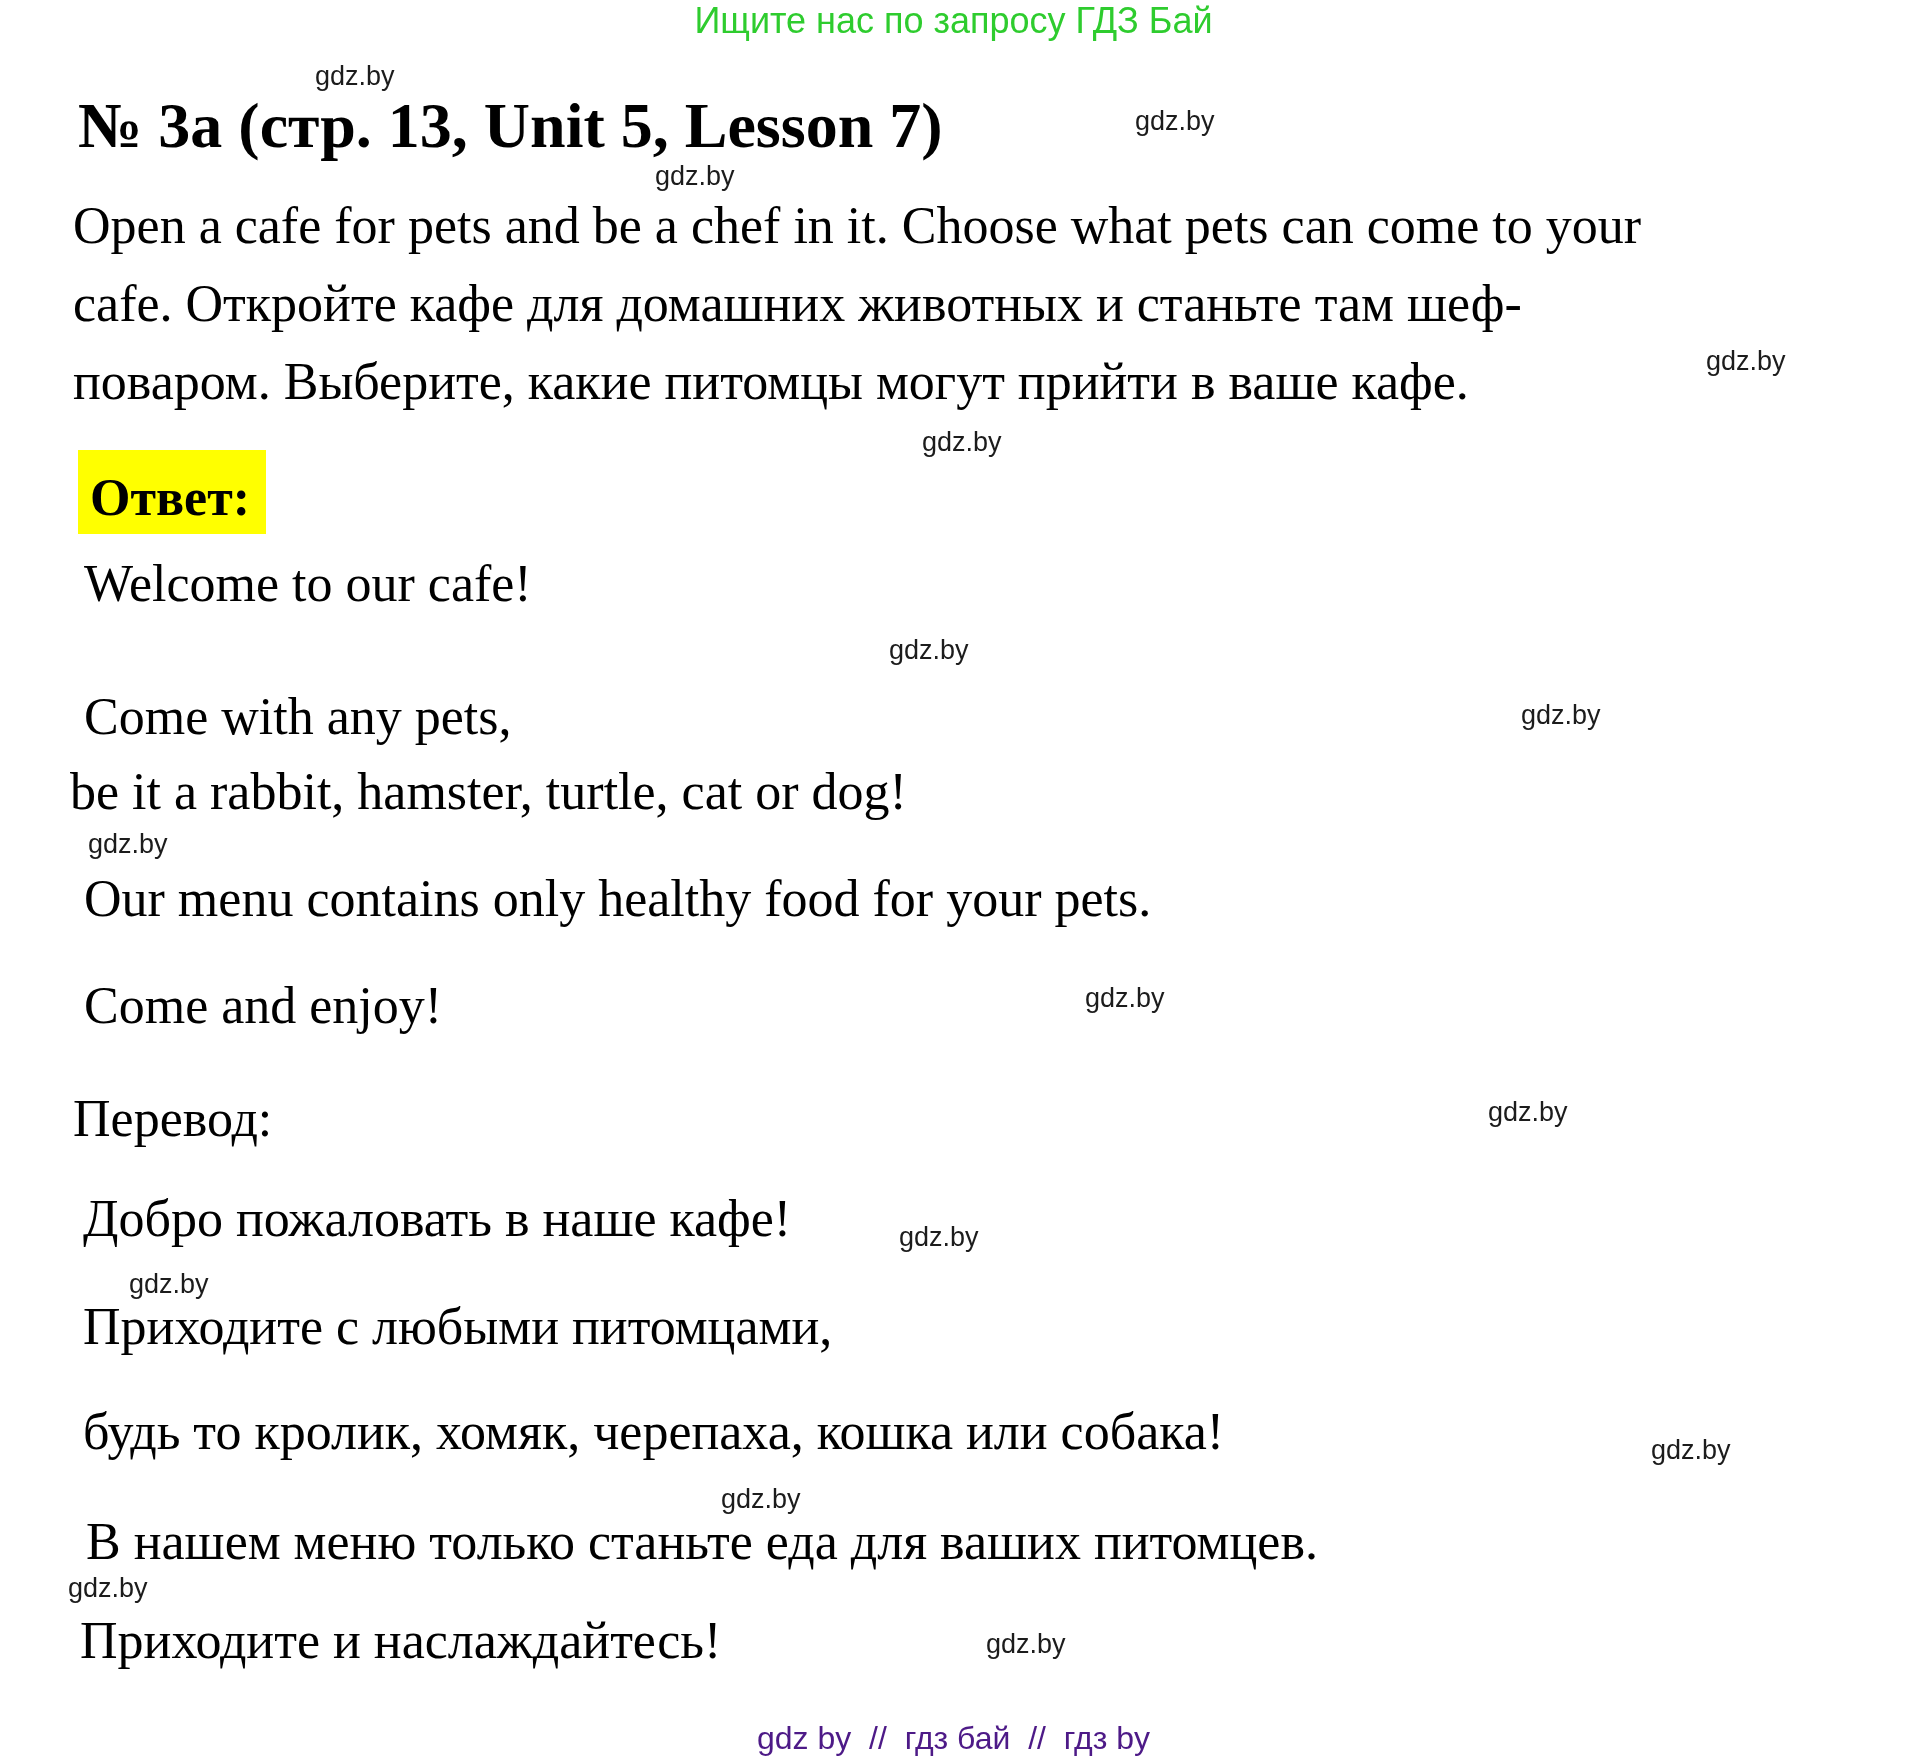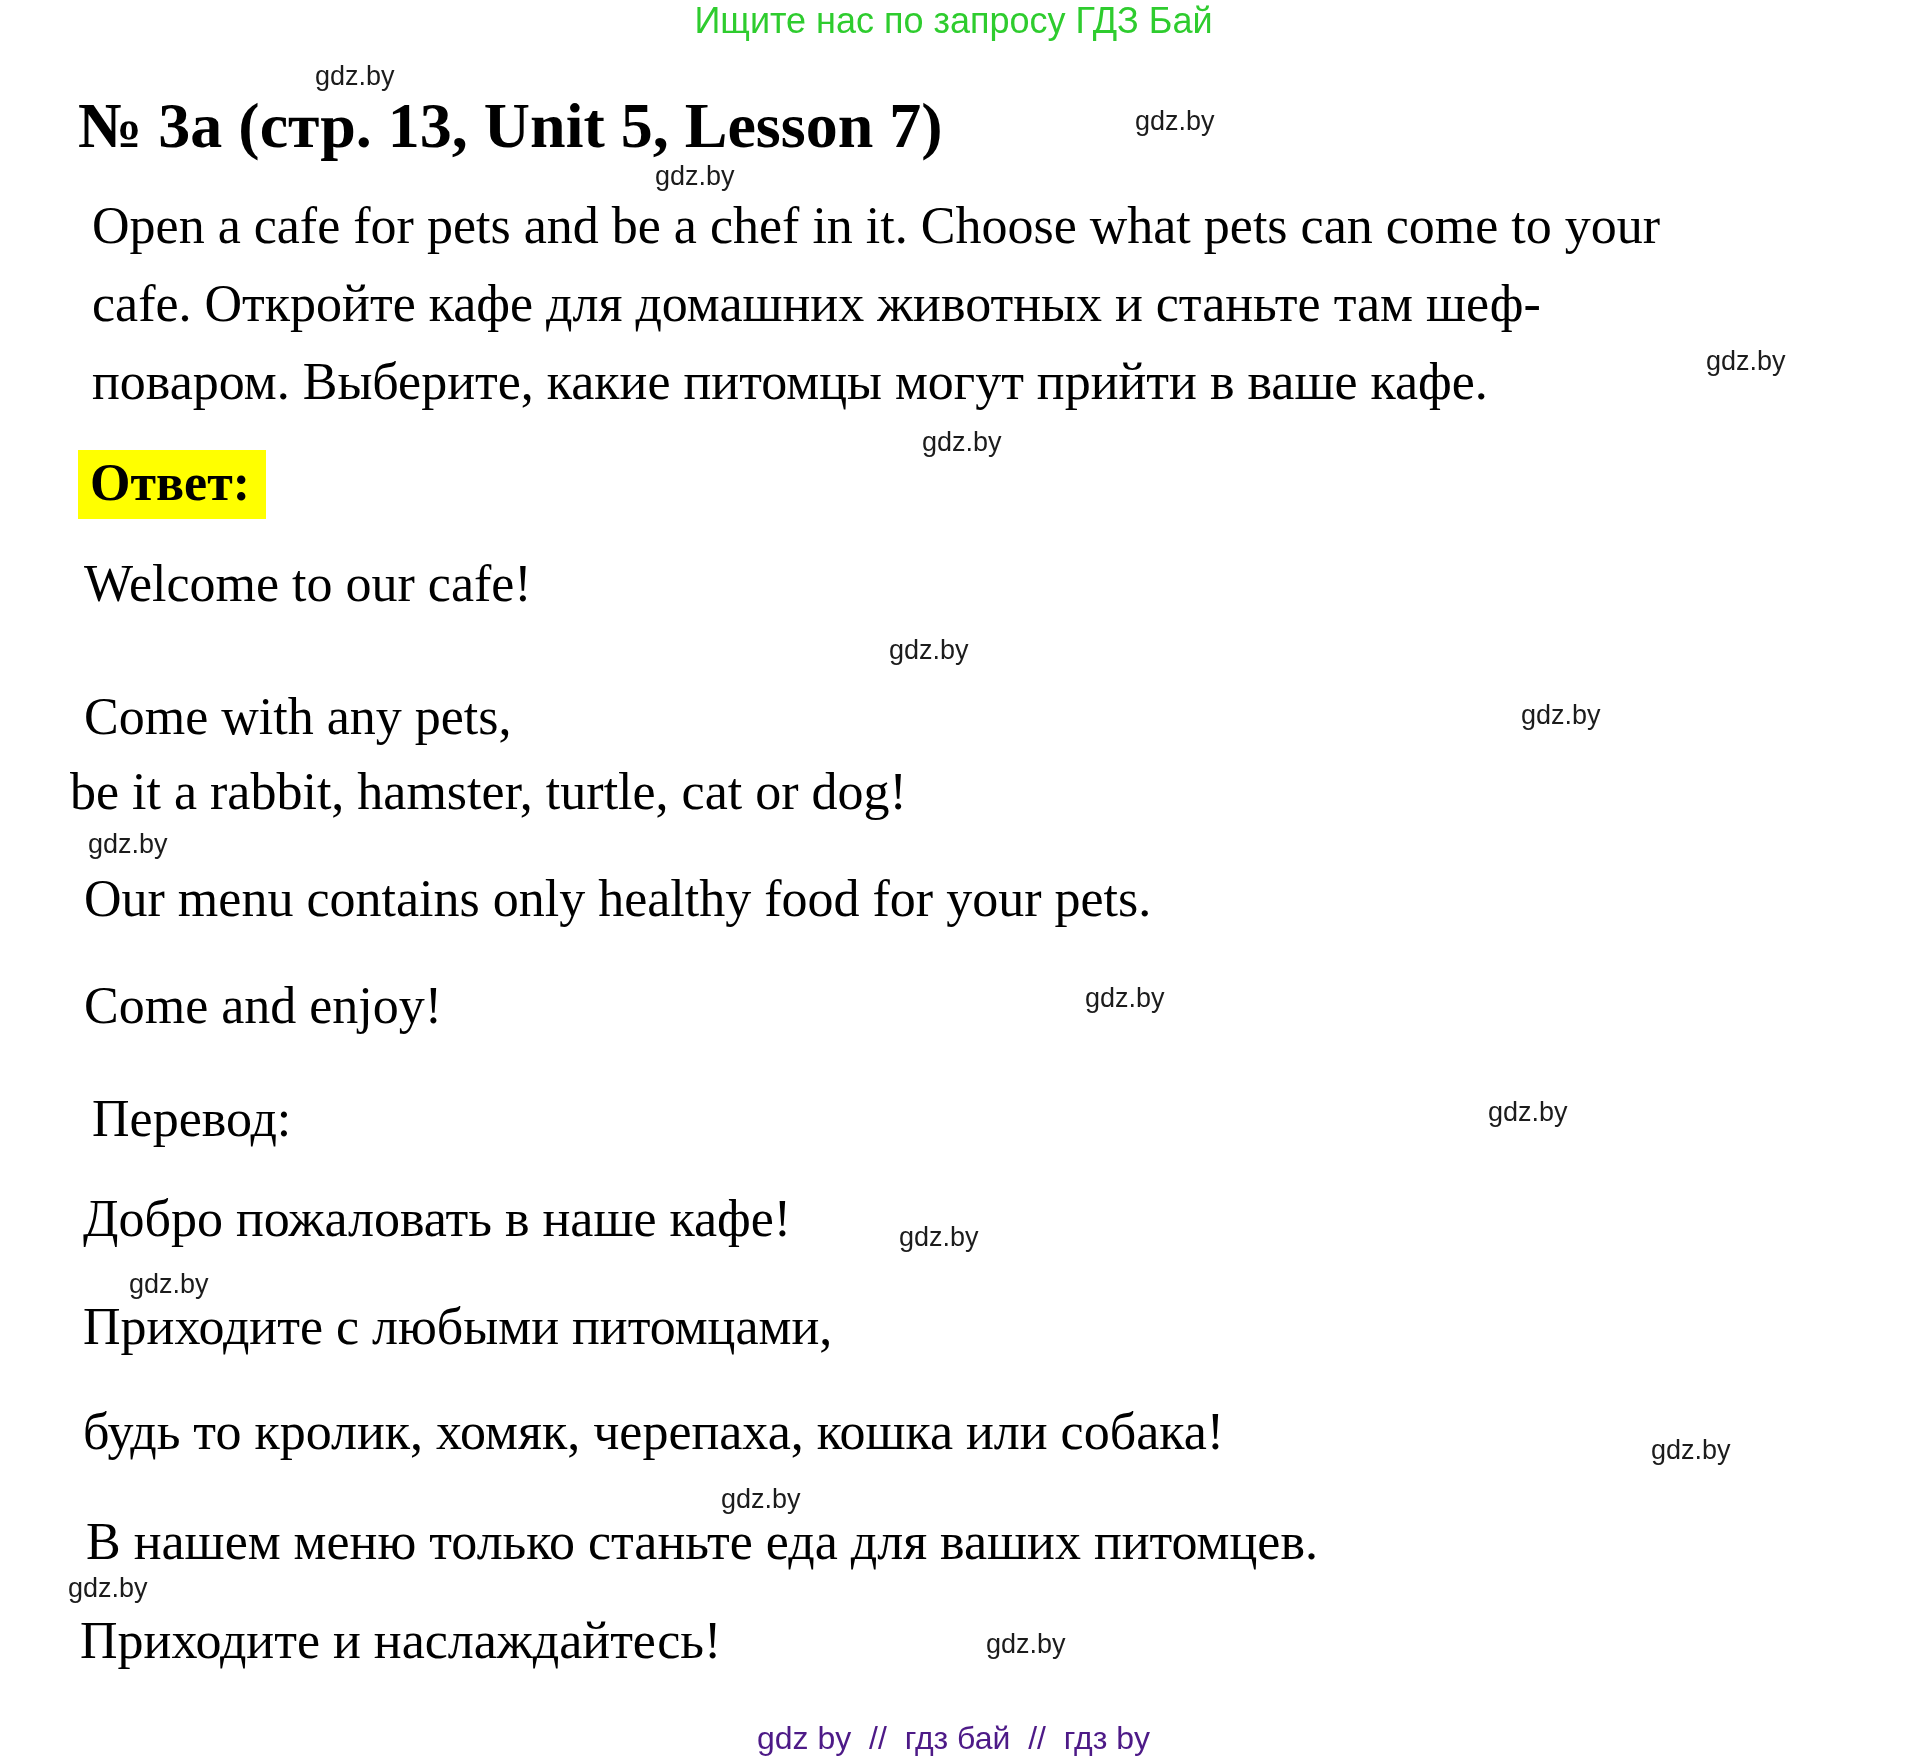--- a/index.html
+++ b/index.html
@@ -32,35 +32,35 @@
   .title {
     position: absolute;
     left: 78px; top: 94px;
     font-size: 64px;
     font-weight: bold;
     line-height: 1;
     white-space: nowrap;
   }
   .line {
     position: absolute;
-    left: 92px;
+    left: 73px;
     font-size: 52px;
     line-height: 1;
     white-space: nowrap;
   }
   .hl-wrap {
     position: absolute;
     left: 78px; top: 450px;
   }
   .hl {
     display: inline-block;
     font-size: 52px;
     font-weight: bold;
     line-height: 1;
-    padding: 7px 16px 10px 12px;
+    padding: 22px 16px 10px 12px;
   }
   .section-label {
     font-weight: normal;
   }
   .footer {
     position: absolute;
     top: 1722px; left: 0;
     width: 100%;
     text-align: center;
     font-family: "Liberation Sans", sans-serif;

